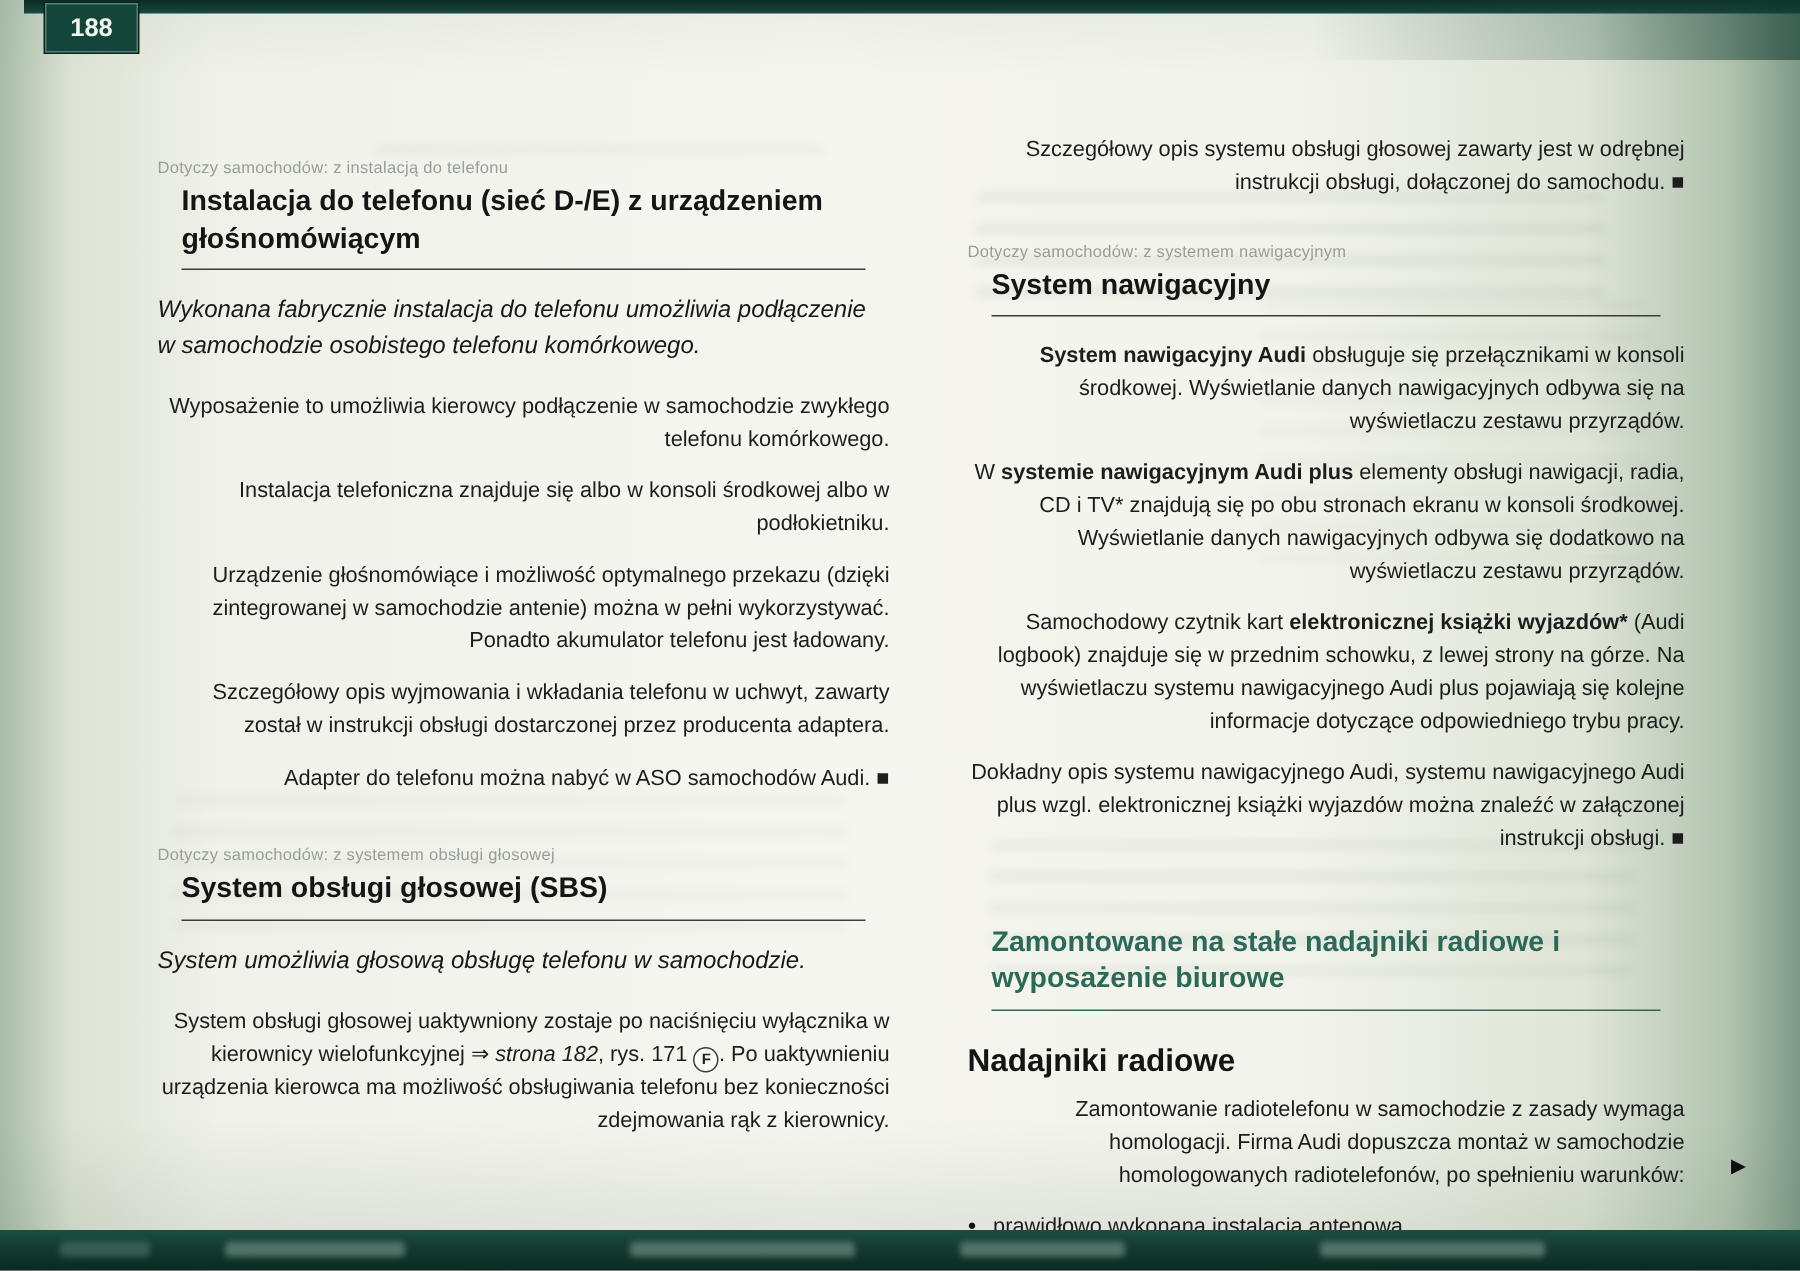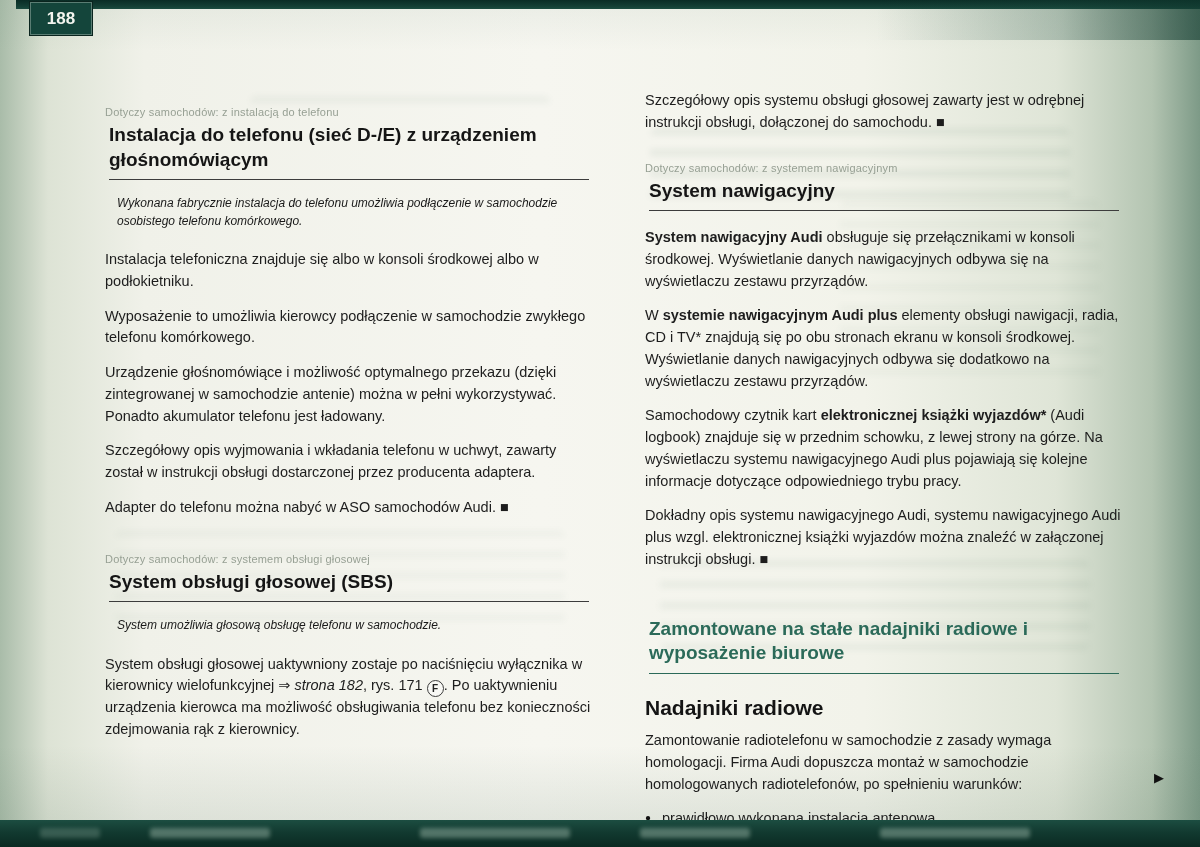--- a/index.html
+++ b/index.html
@@ -40,28 +40,28 @@
   
   .col { position:absolute; top:90px; }
   .col-left  { left:105px; width:488px; }
   .col-right { left:645px; width:478px; }
 
   .note { font-size:11px; color:#97a094; margin:34px 0 5px; letter-spacing:0.2px; }
   .note.first { margin-top:16px; }
 
   .section-heading {
     font-size:19px; font-weight:bold; color:#151515; line-height:1.3;
-    margin:2px 4px 0; padding-bottom:7px; border-bottom:1.6px solid #3c3c3c;
+    margin:2px 16px 0; padding-bottom:7px; border-bottom:1.6px solid #3c3c3c;
   }
   .section-heading .hwrap { display:block; max-width:432px; }
   .section-heading.accent { color:var(--accent-heading, #2b6a59); border-bottom-color:var(--accent-heading, #2b6a59); margin-top:46px; }
 
-  .lead { font-style:italic; font-size:12px; line-height:1.45; margin:15px 12px 19px; color:#191919; }
+  .lead { font-style:italic; font-size:16px; line-height:1.45; margin:15px 0 19px; color:#191919; }
 
-  .body-p { font-size:14.5px; line-height:1.5; margin:0 0 13px; color:#1d1d1d; }
+  .body-p { font-size:14.5px; line-height:1.5; margin:0 0 13px; color:#1d1d1d;text-align:right; }
   .body-p b { font-weight:bold; }
   .first-after-rule { margin-top:16px; }
 
   .sub-heading { font-size:21px; font-weight:bold; color:#141414; margin:22px 0 10px; }
 
   .bullet { display:flex; gap:11px; font-size:14.5px; line-height:1.5; margin:4px 0 0; }
   .bullet .dot { font-size:10px; line-height:1; padding-top:5px; color:#111; }
 
   .refF {
     display:inline-flex; align-items:center; justify-content:center;
@@ -117,22 +117,22 @@
   <div class="ghost g3"></div>
   <div class="ghost g4"></div>
   <div class="ghost g5"></div>
 
   <div class="col col-left">
     <div class="note first">Dotyczy samochodów: z instalacją do telefonu</div>
     <h2 class="section-heading">
       <span class="hwrap">Instalacja do telefonu (sieć D-/E) z urządzeniem głośnomówiącym</span>
     </h2>
     <p class="lead">Wykonana fabrycznie instalacja do telefonu umożliwia podłączenie w samochodzie osobistego telefonu komórkowego.</p>
+    <p class="body-p">Wyposażenie to umożliwia kierowcy podłączenie w samochodzie zwykłego telefonu komórkowego.</p>
     <p class="body-p">Instalacja telefoniczna znajduje się albo w konsoli środkowej albo w podłokietniku.</p>
-    <p class="body-p">Wyposażenie to umożliwia kierowcy podłączenie w samochodzie zwykłego telefonu komórkowego.</p>
     <p class="body-p">Urządzenie głośnomówiące i możliwość optymalnego przekazu (dzięki zintegrowanej w samochodzie antenie) można w pełni wykorzystywać. Ponadto akumulator telefonu jest ładowany.</p>
     <p class="body-p">Szczegółowy opis wyjmowania i wkładania telefonu w uchwyt, zawarty został w instrukcji obsługi dostarczonej przez producenta adaptera.</p>
     <p class="body-p">Adapter do telefonu można nabyć w ASO samochodów Audi. ■</p>
 
     <div class="note">Dotyczy samochodów: z systemem obsługi głosowej</div>
     <h2 class="section-heading">
       <span class="hwrap">System obsługi głosowej (SBS)</span>
     </h2>
     <p class="lead">System umożliwia głosową obsługę telefonu w samochodzie.</p>
     <p class="body-p">

